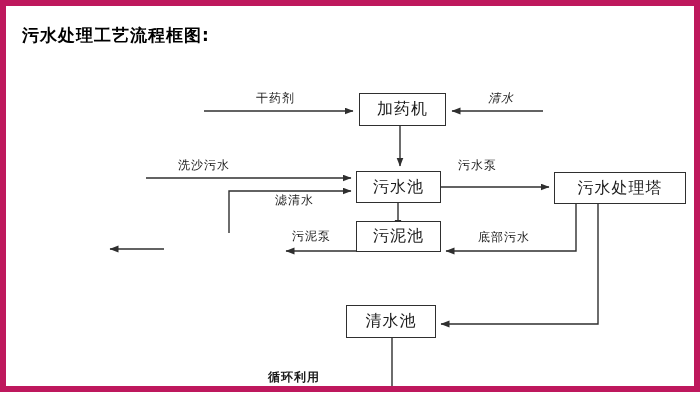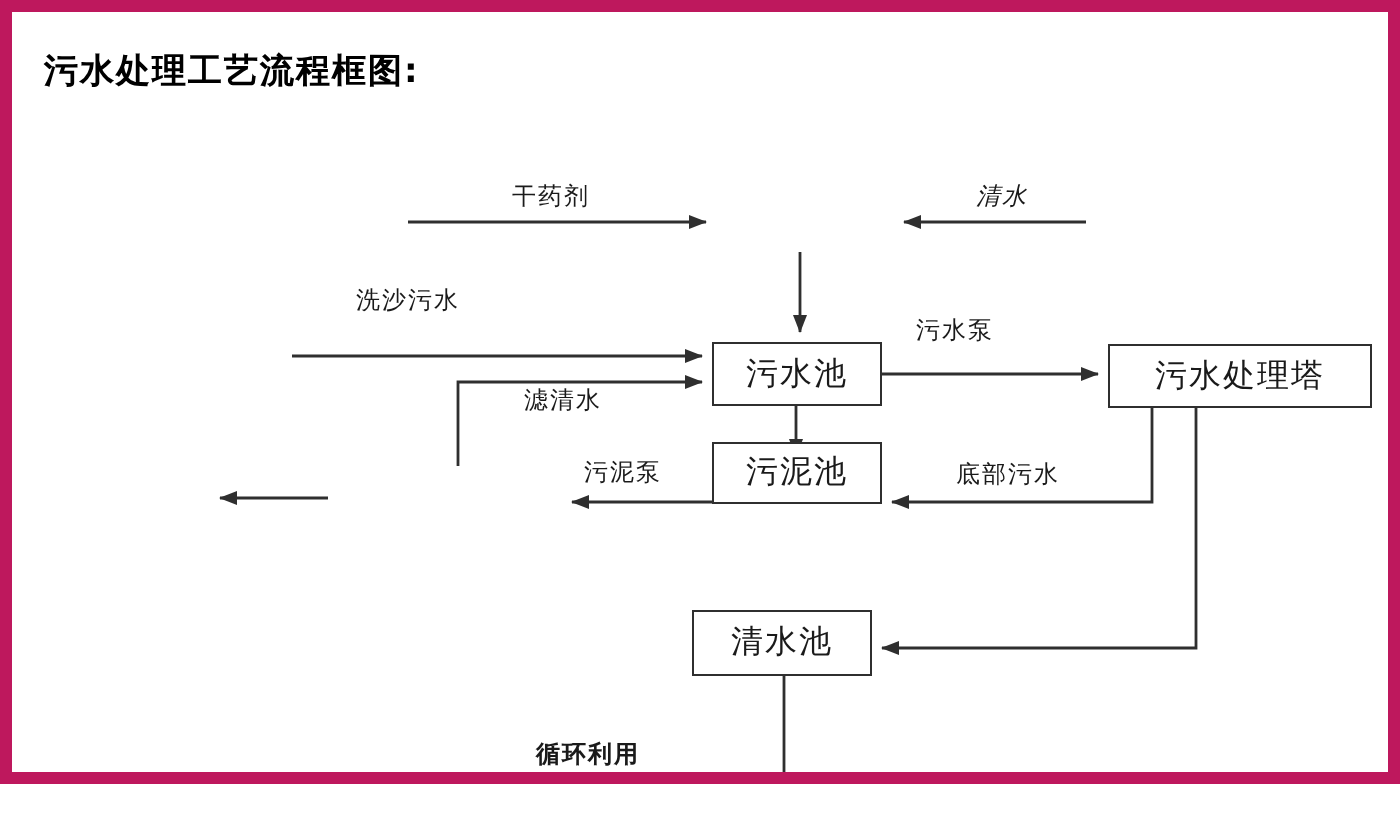--- a/index.html
+++ b/index.html
@@ -59,22 +59,22 @@
   
   .n-dosing   { left: 353px; top: 87px;  width: 87px;  height: 33px; }
   .n-sewage   { left: 350px; top: 165px; width: 85px;  height: 32px; }
   .n-tower    { left: 548px; top: 166px; width: 132px; height: 32px; }
   .n-sludge   { left: 350px; top: 215px; width: 85px;  height: 31px; }
   .n-press    { left: 158px; top: 227px; width: 117px; height: 31px; }
   .n-clean    { left: 340px; top: 299px; width: 90px;  height: 33px; }
   
   .l-dry      { left: 250px; top: 84px; }
   .l-cleanin  { left: 482px; top: 84px; font-style: italic; }
-  .l-sandwash { left: 172px; top: 136px; }
-  .l-filtered { left: 256px; top: 186px; }
+  .l-sandwash { left: 172px; top: 151px; }
+  .l-filtered { left: 269px; top: 186px; }
   .l-sewpump  { left: 452px; top: 151px; }
   .l-bottom   { left: 472px; top: 223px; }
   .l-sludpump { left: 286px; top: 222px; }
   .l-mudcake  { left: 18px;  top: 226px; }
   .l-recycle  { left: 262px; top: 363px; font-weight: bold; }
 </style>
 </head>
 <body>
 
 <div class="canvas">
@@ -96,20 +96,21 @@
       <line x1="435" y1="181" x2="543" y2="181" marker-end="url(#arr)"></line>
       <line x1="392" y1="197" x2="392" y2="222" marker-end="url(#arr)"></line>
       <polyline points="570,198 570,245 440,245" marker-end="url(#arr)"></polyline>
       <line x1="350" y1="245" x2="280" y2="245" marker-end="url(#arr)"></line>
       <line x1="158" y1="243" x2="104" y2="243" marker-end="url(#arr)"></line>
       <polyline points="592,198 592,318 435,318" marker-end="url(#arr)"></polyline>
       <polyline points="386,332 386,390 222,390" marker-end="url(#arr)"></polyline>
     </g>
   </svg>
 
+  <div class="node n-dosing">加药机</div>
   <div class="node n-tower">污水处理塔</div>
   <div class="node n-sewage">污水池</div>
   <div class="node n-sludge">污泥池</div>
   <div class="node n-clean">清水池</div>
 
   <span class="edge-label l-dry">干药剂</span>
   <span class="edge-label l-cleanin">清水</span>
   <span class="edge-label l-sandwash">洗沙污水</span>
   <span class="edge-label l-filtered">滤清水</span>
   <span class="edge-label l-sewpump">污水泵</span>

